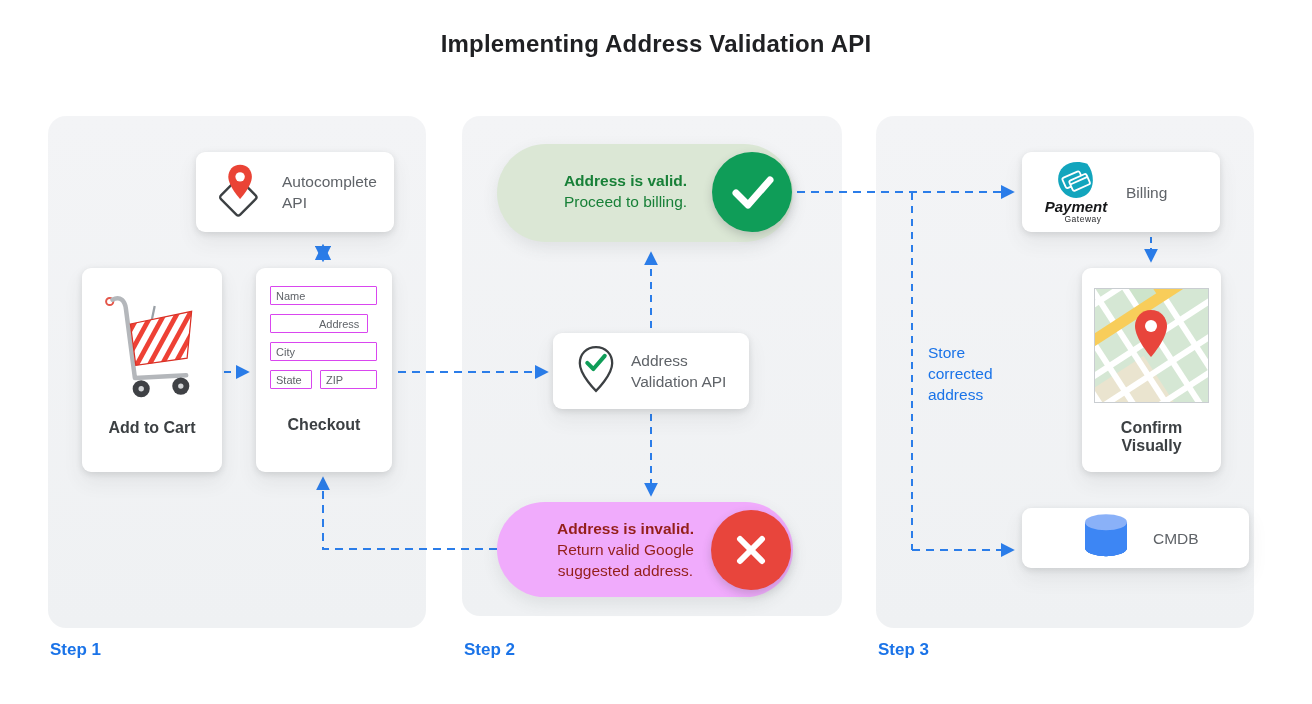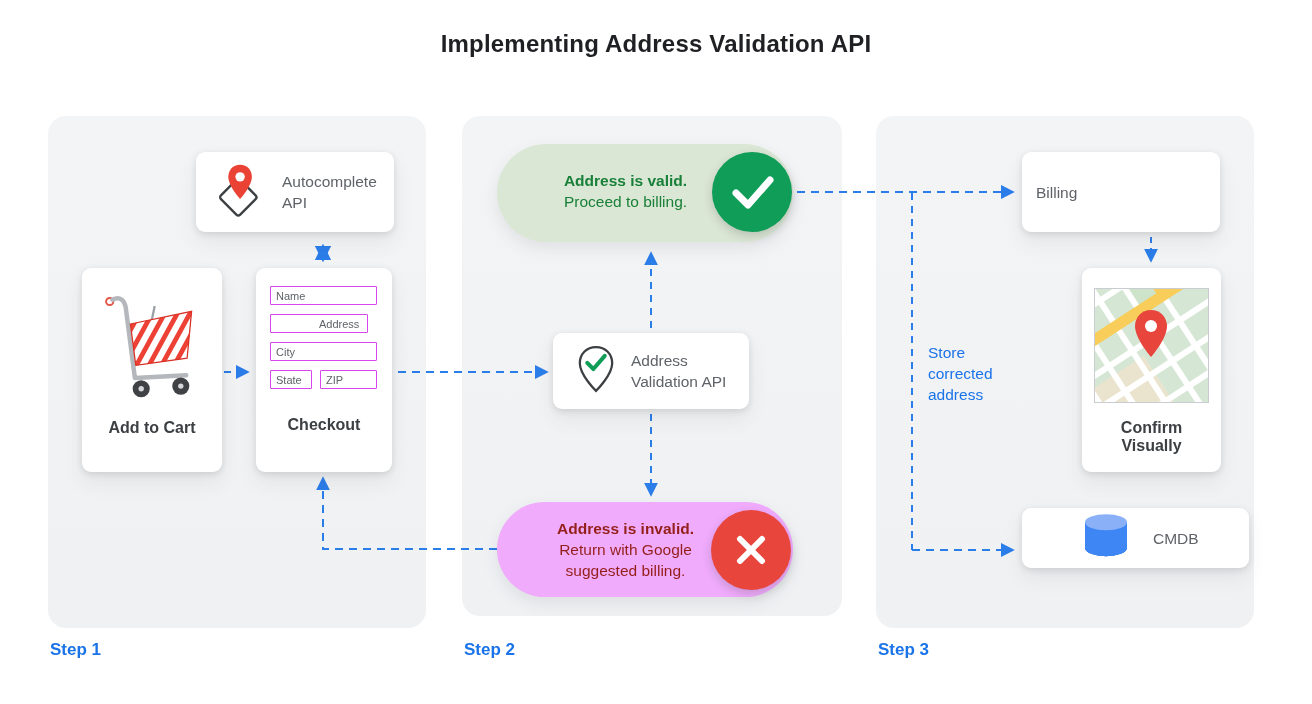--- a/index.html
+++ b/index.html
@@ -181,33 +181,45 @@
         <path d="M24 3 C13 3 5.5 11 5.5 21.5 C5.5 35 24 53 24 53 C24 53 42.5 35 42.5 21.5 C42.5 11 35 3 24 3 z" fill="#ffffff" stroke="#3c4043" stroke-width="2.6"></path>
         <path d="M14 21 L21 28 L34 13" fill="none" stroke="#0f9d58" stroke-width="4.6" stroke-linecap="round" stroke-linejoin="round"></path>
       </svg>
     </span>
     <span class="gray-label">Address Validation API</span>
   </div>
 
   <div class="pill invalid">
     <div class="pill-text">
       <span class="pill-title">Address is invalid.</span><br>
-      <span>Return with Google suggested billing.</span>
+      <span>Return valid Google suggested address.</span>
     </div>
     <div class="status-circle">
       <svg width="80" height="80" viewBox="0 0 80 80">
         <g stroke="#ffffff" stroke-width="6" stroke-linecap="round">
           <line x1="29" y1="29" x2="51" y2="51"></line>
           <line x1="51" y1="29" x2="29" y2="51"></line>
         </g>
       </svg>
     </div>
   </div>
 
   <div class="card hcard billing-card">
+    <span class="logo-block">
+      <svg width="48" height="42" viewBox="0 0 64 56">
+        <path d="M47 5 C22 -3 4 12 9 32 C13 47 29 55 43 48 C57 41 58 19 47 5 z" fill="#12a5bd"></path>
+        <g transform="rotate(-24 30 28)">
+          <rect x="16" y="18" width="25" height="15" rx="2.5" fill="none" stroke="#ffffff" stroke-width="2.4"></rect>
+          <rect x="23" y="25" width="25" height="15" rx="2.5" fill="#12a5bd" stroke="#ffffff" stroke-width="2.4"></rect>
+          <line x1="23" y1="30" x2="48" y2="30" stroke="#ffffff" stroke-width="2.4"></line>
+        </g>
+      </svg>
+      <span class="logo-title">Payment</span>
+      <span class="logo-subtitle">Gateway</span>
+    </span>
     <span class="gray-label">Billing</span>
   </div>
 
   <div class="card confirm-card">
     <span class="map-wrap">
       <svg width="115" height="115" viewBox="0 0 115 115">
         <rect width="115" height="115" fill="#e9ece4"></rect>
         <g transform="rotate(-33 57 57)">
           <rect x="-50" y="-50" width="220" height="220" fill="#d5e7d4"></rect>
           <rect x="-50" y="62" width="95" height="70" fill="#eae4cf"></rect>

